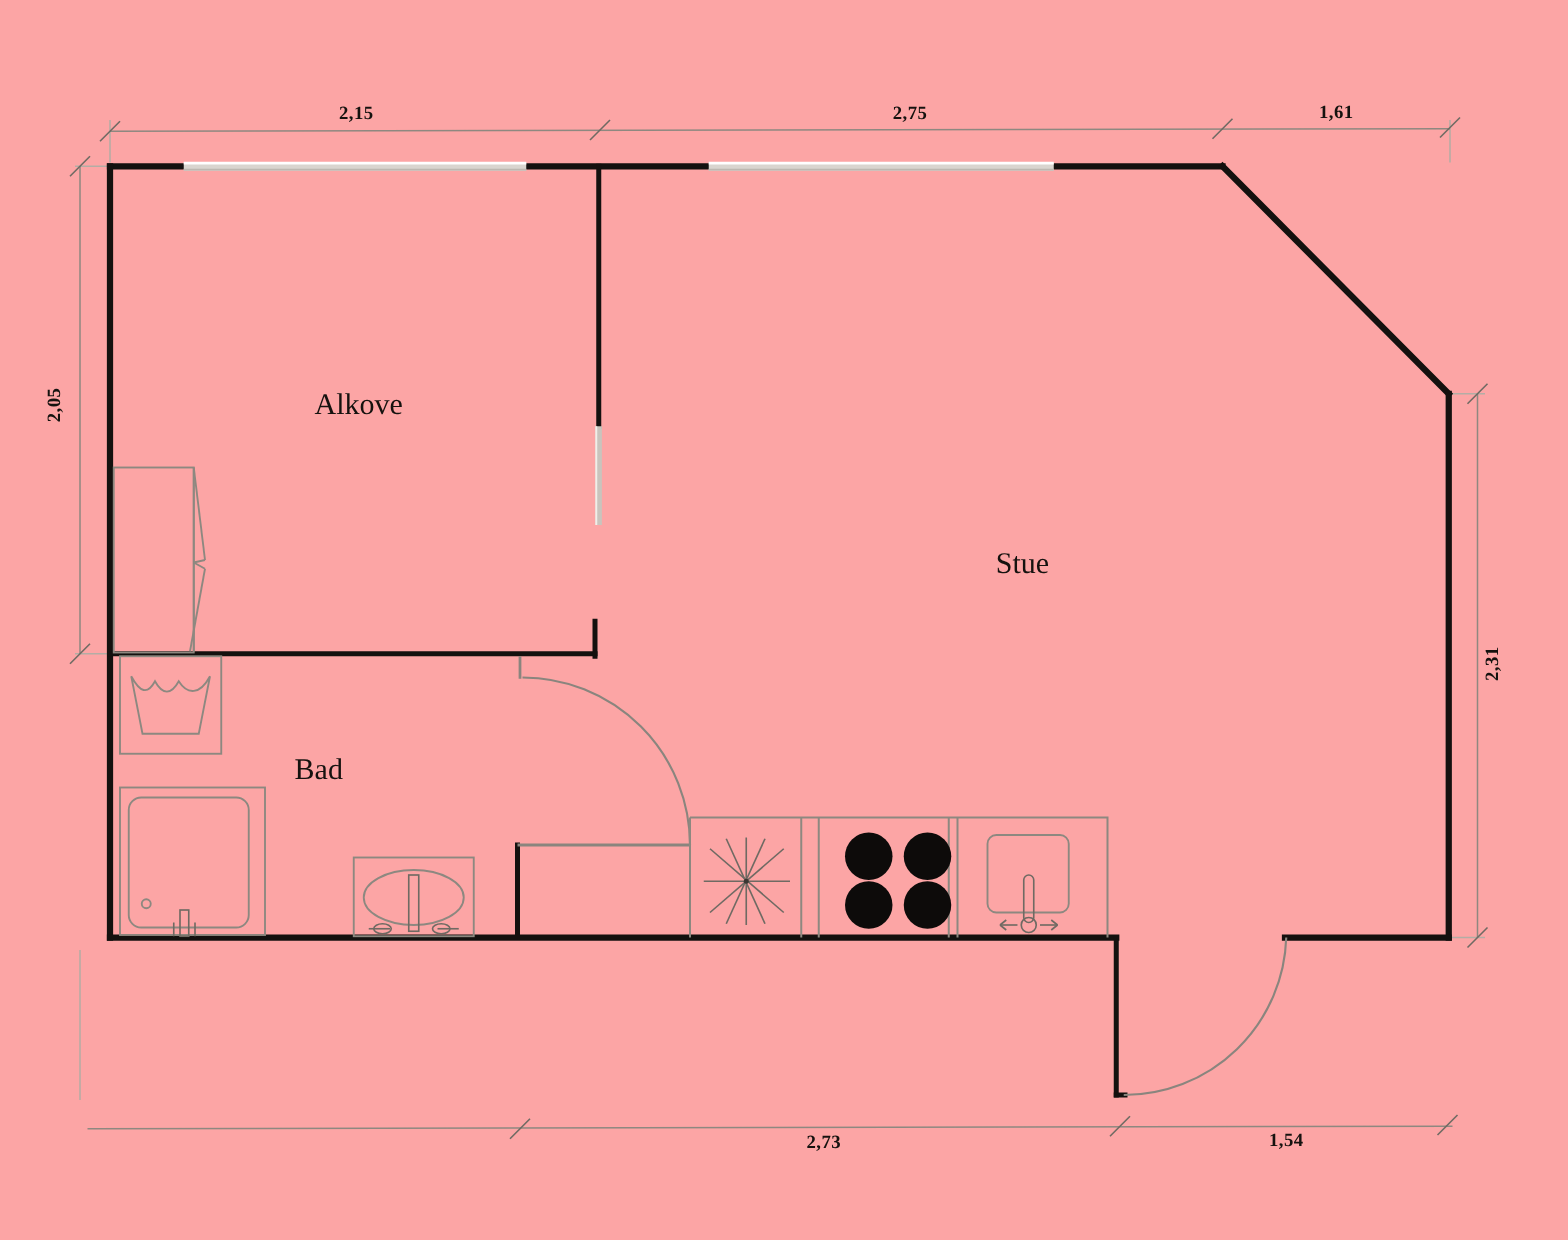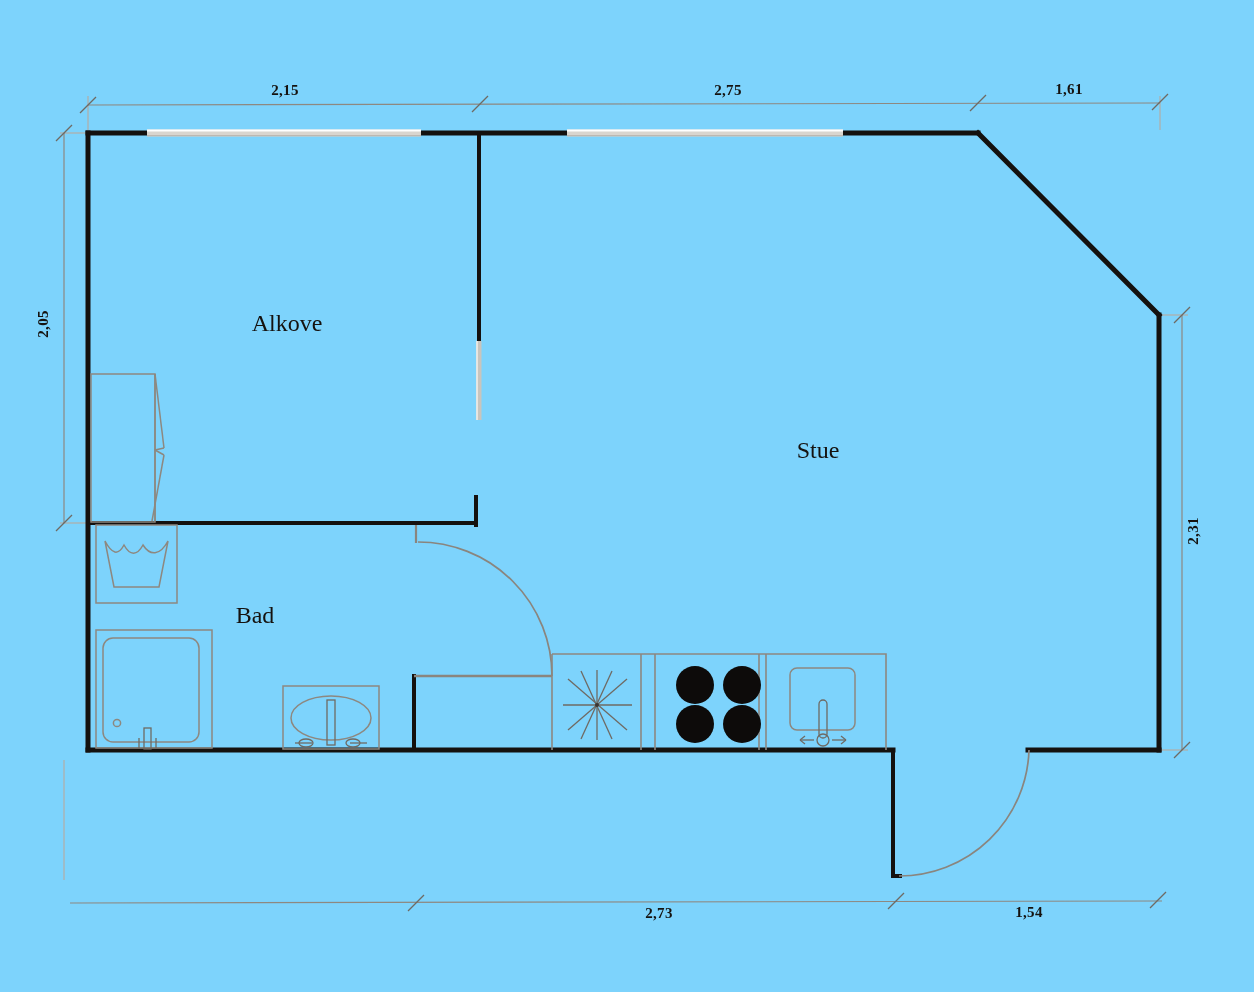--- a/index.html
+++ b/index.html
@@ -11,21 +11,21 @@
   body {
     width: 1254px;
     height: 992px;
     overflow: hidden;
     font-family: "Liberation Serif", "DejaVu Serif", serif;
   }
   #plan-root {
     position: relative;
     width: 1254px;
     height: 992px;
-    background: #7dd3fc;
+    background: #fca5a5;
   }
   svg#floorplan {
     position: absolute;
     top: 0;
     left: 0;
     display: block;
   }
   .wall       { stroke: #14110f; stroke-width: 5; fill: none; stroke-linecap: square; }
   .wall-thin  { stroke: #14110f; stroke-width: 4; fill: none; stroke-linecap: square; }
   .cab-line   { stroke: #8d8880; stroke-width: 1.6; fill: none; }

